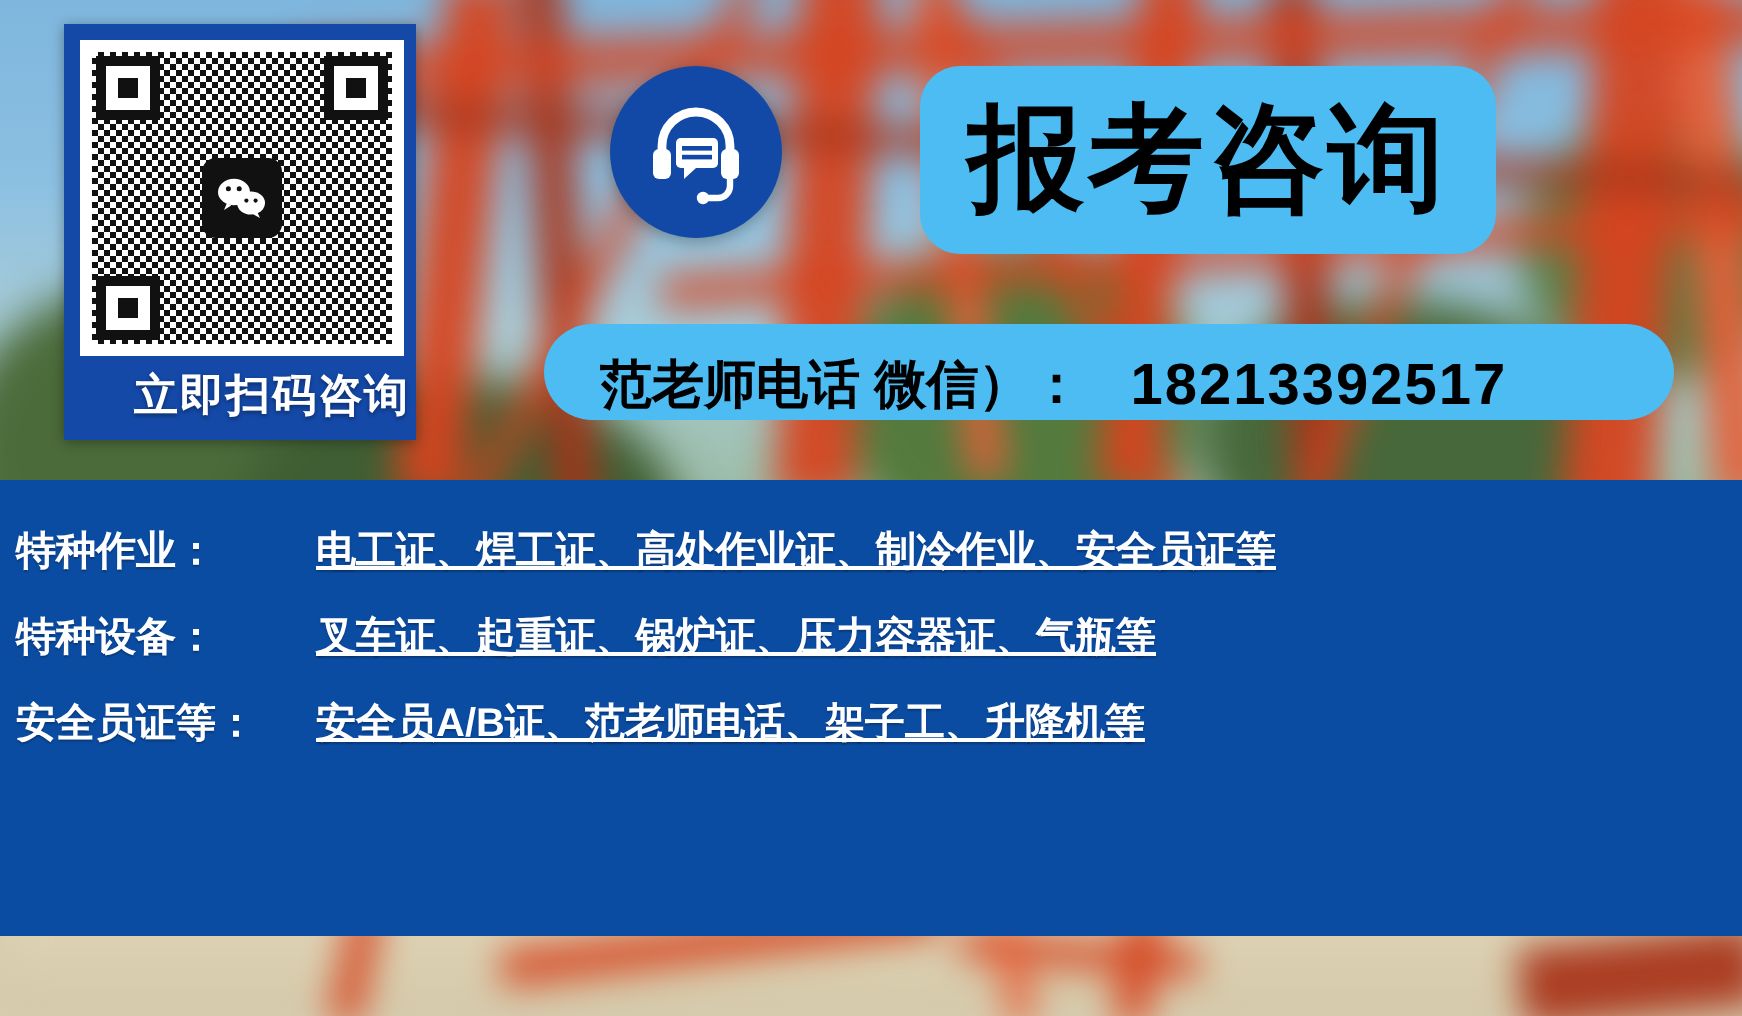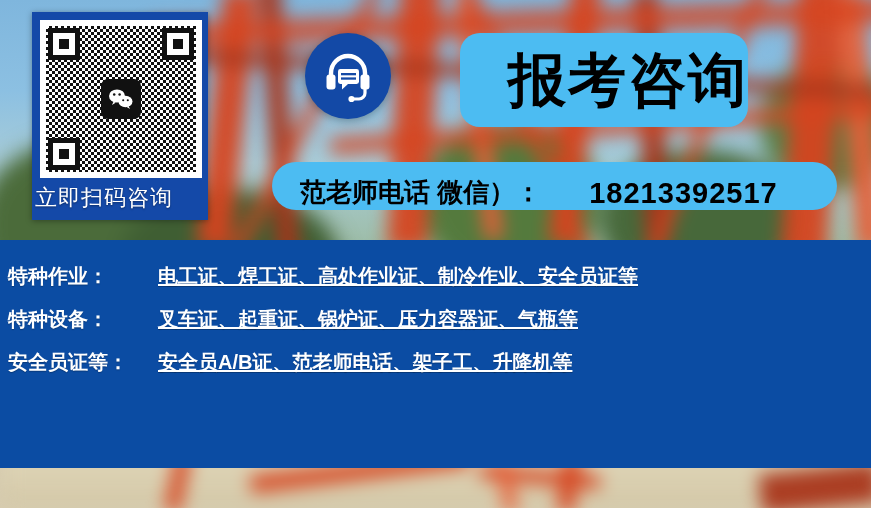--- a/index.html
+++ b/index.html
@@ -68,59 +68,59 @@
   .qr-f-tl { left:2px; top:2px; }
   .qr-f-tr { right:2px; top:2px; }
   .qr-f-bl { left:2px; bottom:2px; }
   .qr-logo {
     position:absolute; left:50%; top:50%; transform:translate(-50%,-50%);
     width:40px; height:40px; background:#111; border-radius:7px;
     display:flex; align-items:center; justify-content:center;
   }
   .qr-caption {
     position:absolute; left:0; right:0; bottom:4px;
-    text-align:left; color:#fff; font-weight:400;
+    text-align:right; color:#fff; font-weight:700;
     font-size:22px; letter-spacing:1px;
     text-shadow:0 1px 2px rgba(0,0,0,.4);
   }
 
   
   .headset-badge {
     position:absolute; left:305px; top:33px;
     width:86px; height:86px; border-radius:50%;
     background:#1349a6;
     display:flex; align-items:center; justify-content:center;
     box-shadow:0 2px 8px rgba(0,0,0,.3);
   }
 
   
   .pill-title {
     position:absolute; left:460px; top:33px;
     width:288px; height:94px;
     background:#4cbcf2; border-radius:20px;
-    display:flex; align-items:center; justify-content:flex-end;
+    display:flex; align-items:center; justify-content:center;
   }
   .pill-title span {
     color:#000; font-weight:700; font-size:58px;
     letter-spacing:2px; line-height:1;
   }
 
   .pill-phone {
     position:absolute; left:272px; top:162px;
     width:565px; height:48px;
     background:#4cbcf2; border-radius:24px;
     display:flex; align-items:flex-end;
     padding:0 28px;
   }
   .pill-phone .label {
     color:#000; font-weight:700; font-size:26px; white-space:nowrap;
   }
   .pill-phone .number {
     color:#000; font-weight:700; font-size:29px;
-    margin-left:48px; letter-spacing:1px; white-space:nowrap;
+    margin-left:24px; letter-spacing:1px; white-space:nowrap;
   }
 
   
   .info-panel {
     position:absolute; left:0; right:0; top:240px; height:228px;
     background:#0b4ca3;
     padding:26px 0 0 8px;
   }
   .info-row {
     display:flex; align-items:baseline;

